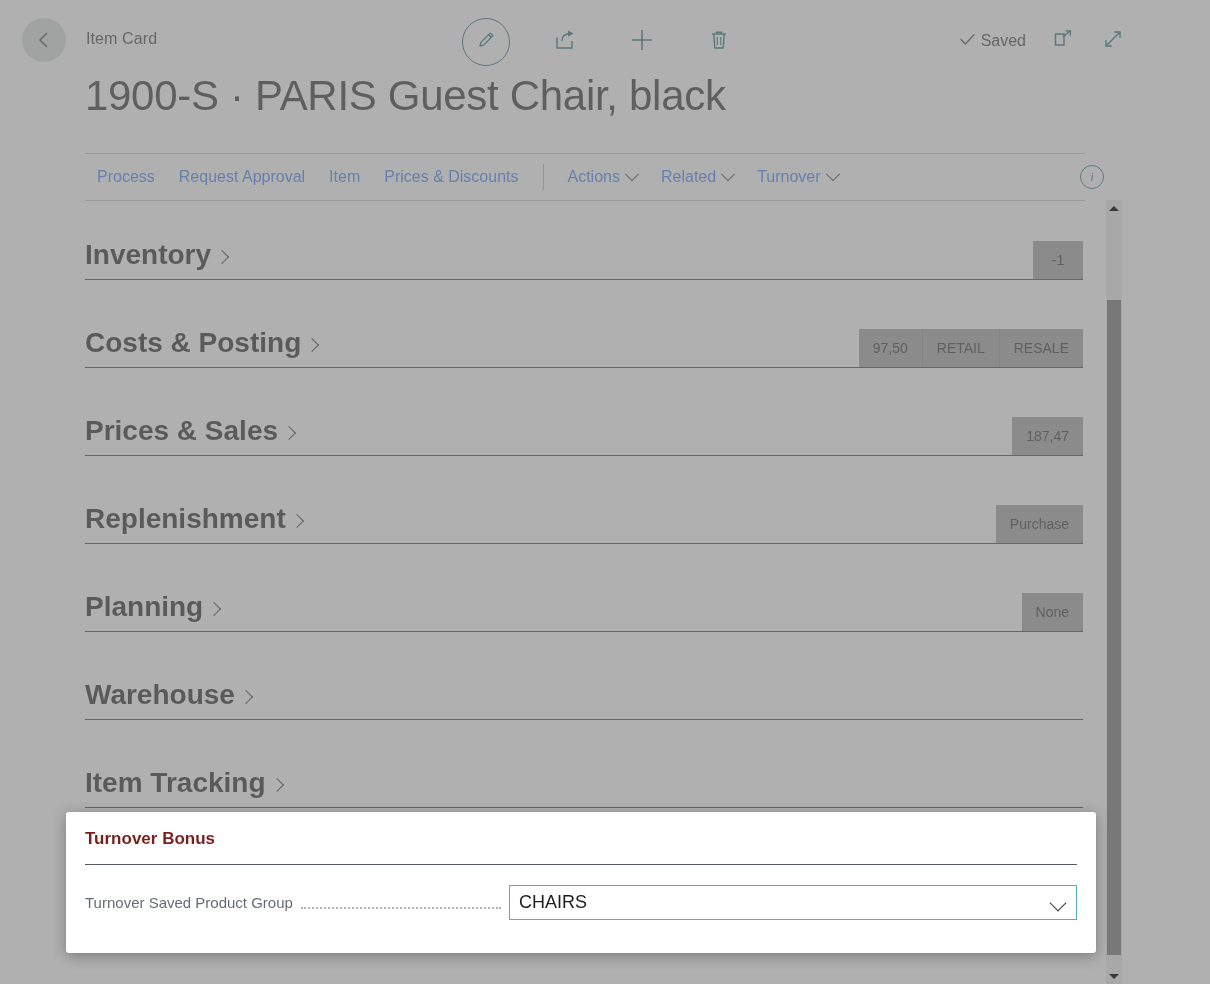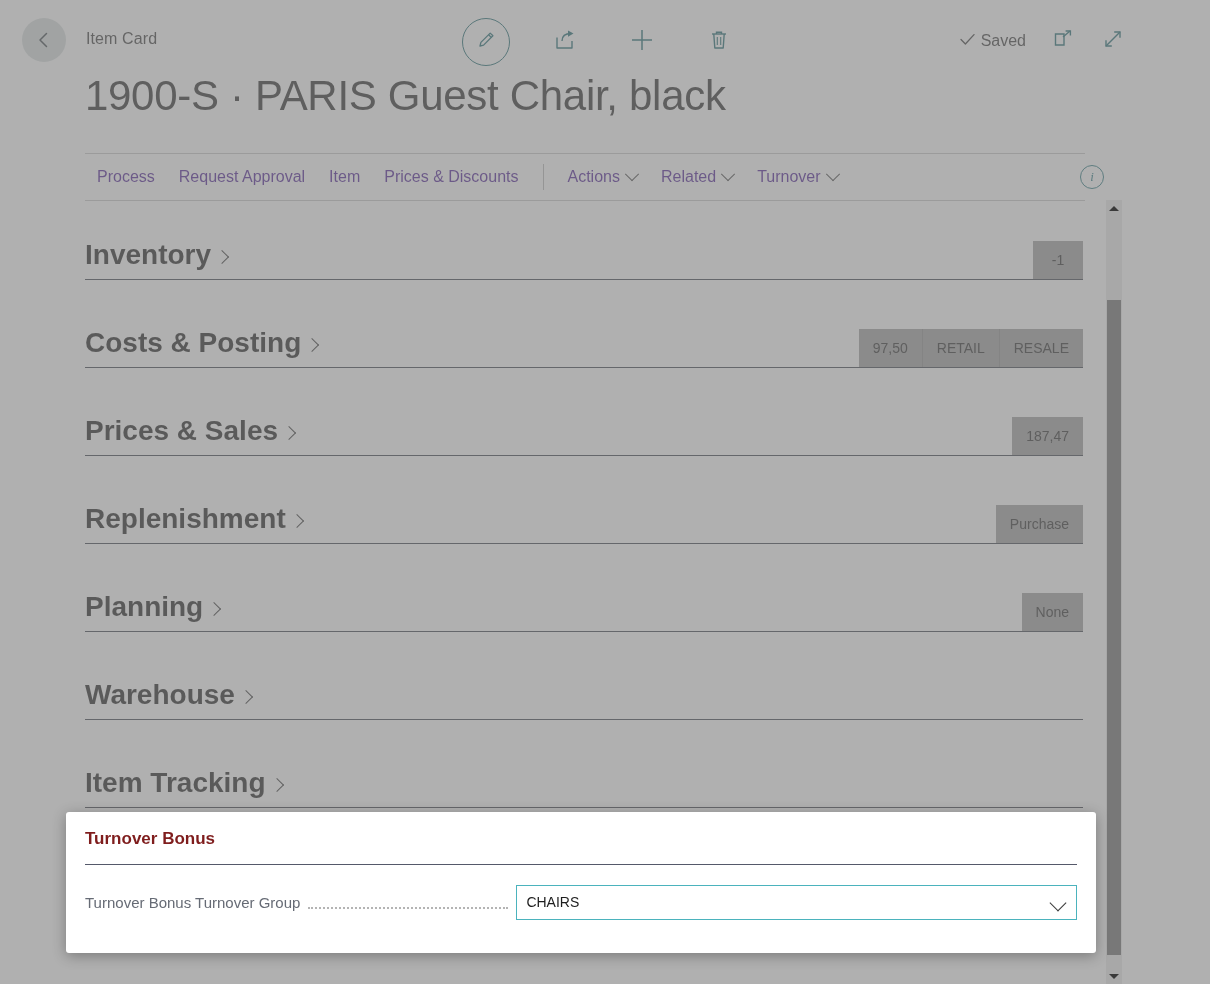--- a/index.html
+++ b/index.html
@@ -108,21 +108,21 @@
     left: 85px; top: 153px;
     width: 1000px;
     height: 46px;
     border-top: 1px solid #c8c8c8;
     border-bottom: 1px solid #c8c8c8;
     display: flex;
     align-items: center;
   }
   .ribbon-item {
     font-size: 16px;
-    color: #4c1d95;
+    color: #3b82f6;
     padding: 0 12px;
     white-space: nowrap;
     display: flex;
     align-items: center;
     gap: 7px;
     height: 100%;
   }
   .ribbon-item.muted { color: #555; }
   .ribbon-sep {
     width: 1px;
@@ -252,21 +252,21 @@
   .field-control {
     position: relative;
     width: 572px;
     height: 33px;
     border: 1px solid #4bb3bd;
     background: #fff;
     display: flex;
     align-items: center;
   }
   .field-value {
-    font-size: 14px;
+    font-size: 18px;
     color: #1d1d1d;
     padding-left: 9px;
   }
   .drop-arrow {
     position: absolute;
     right: 12px; top: 11px;
     width: 11px; height: 11px;
     border-right: 1.4px solid #3b3b3b;
     border-bottom: 1.4px solid #3b3b3b;
     transform: rotate(45deg);
@@ -519,21 +519,21 @@
     <div class="arrow down">
       <span class="tri-dn"></span>
     </div>
   </div>
 
   <div class="modal">
     <div class="modal-title">Turnover Bonus</div>
     <div class="modal-rule"></div>
 
     <div class="field-row">
-      <span class="field-label">Turnover Bonus Turnover Group</span>
+      <span class="field-label">Turnover Saved Product Group</span>
       <span class="leader"></span>
       <span class="field-control">
         <span class="field-value">CHAIRS</span>
         <span class="drop-arrow"></span>
       </span>
     </div>
   </div>
 
 </div>
 

